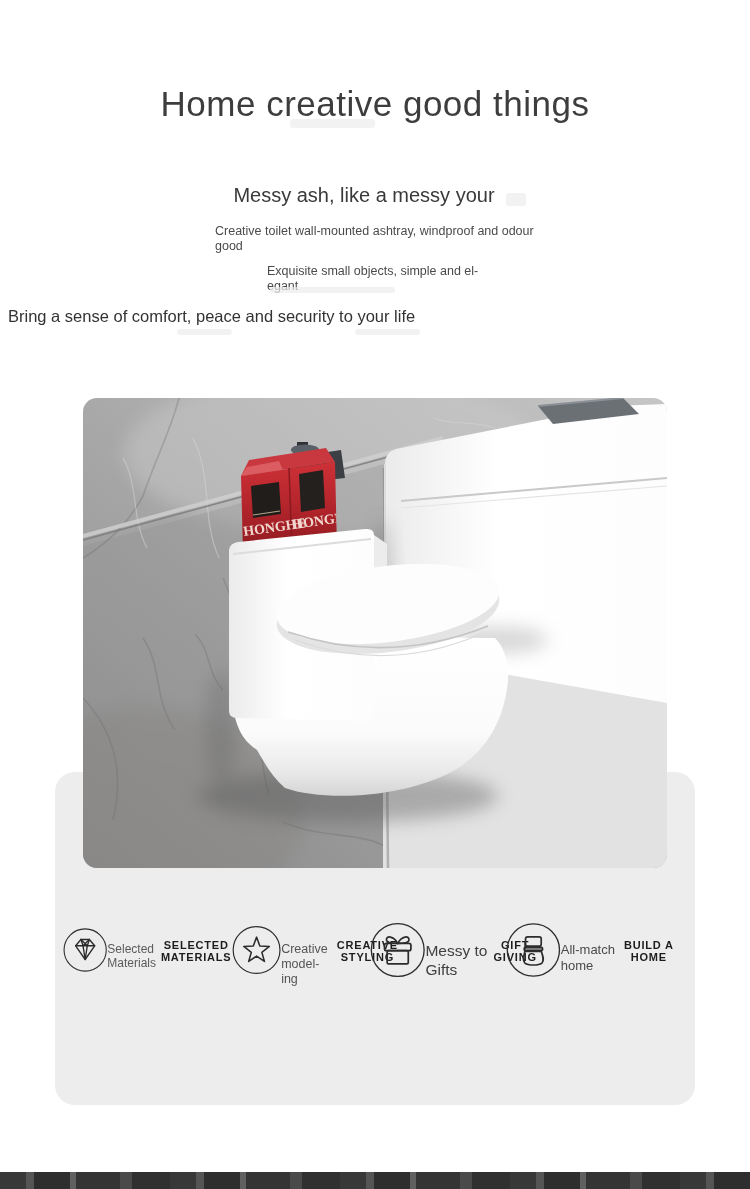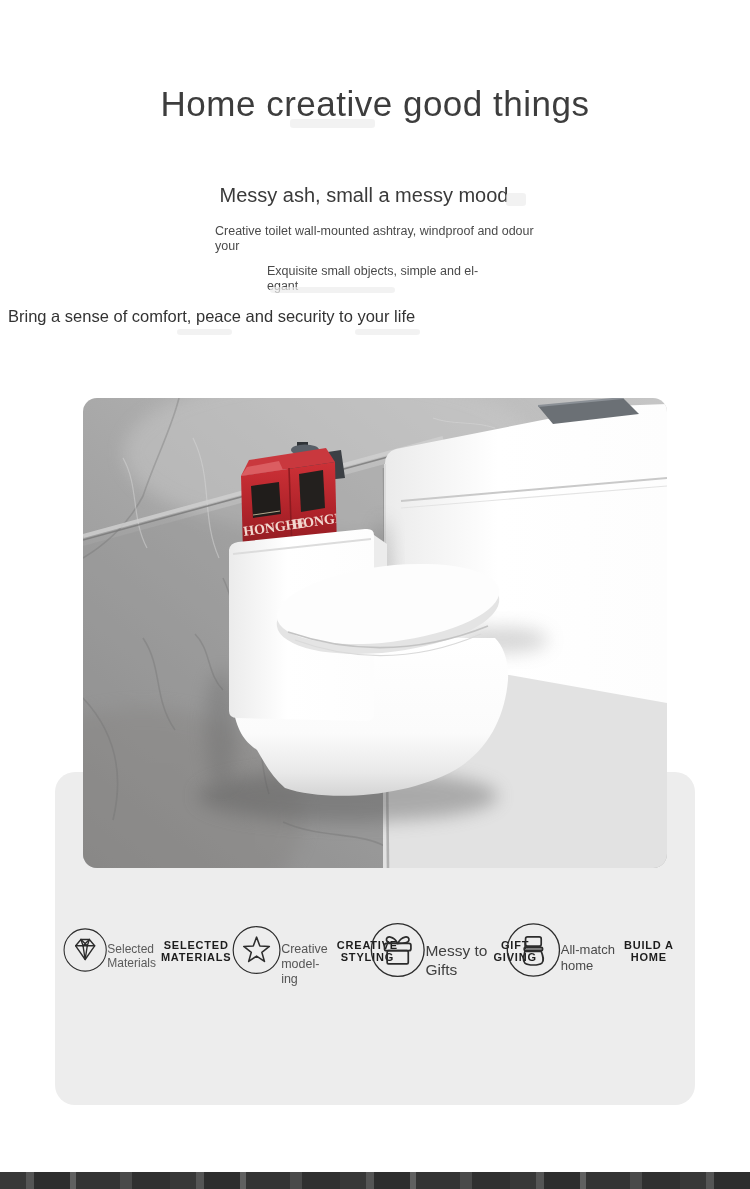--- a/index.html
+++ b/index.html
@@ -47,25 +47,25 @@
       #383838 0 26px,#555555 26px 34px,#2e2e2e 34px 70px,#606060 70px 76px,
       #343434 76px 120px,#4a4a4a 120px 132px,#303030 132px 170px);}
 </style>
 </head>
 <body>
 
 <div id="page">
 
   <div class="title">Home creative good things</div>
   <div class="smudge" style="left:290px;top:119px;width:85px;height:9px;"></div>
-  <div class="subtitle">Messy ash, small a messy mood</div>
+  <div class="subtitle">Messy ash, like a messy your</div>
   <div class="smudge" style="left:506px;top:193px;width:20px;height:13px;"></div>
   <div class="desc1">
     <div>Creative toilet wall-mounted ashtray, windproof and odour</div>
-    <div>your</div>
+    <div>good</div>
   </div>
   <div class="desc2">
     <div>Exquisite small objects, simple and el-</div>
     <div>egant</div>
   </div>
   <div class="smudge" style="left:270px;top:287px;width:125px;height:6px;"></div>
   <div class="tagline">Bring a sense of comfort, peace and security to your life</div>
   <div class="smudge" style="left:177px;top:329px;width:55px;height:6px;"></div>
   <div class="smudge" style="left:355px;top:329px;width:65px;height:6px;"></div>
 

